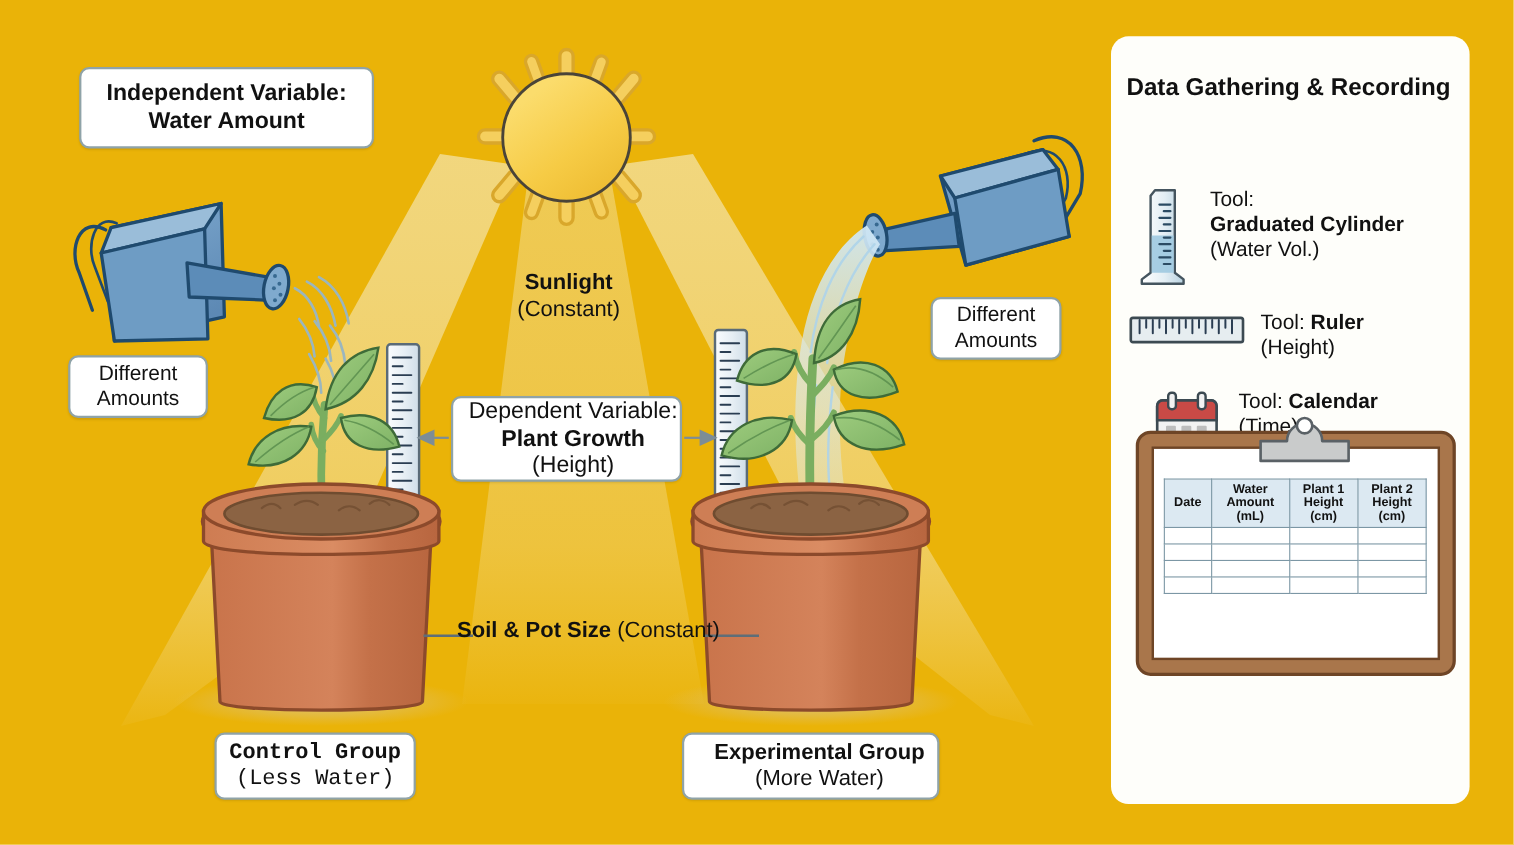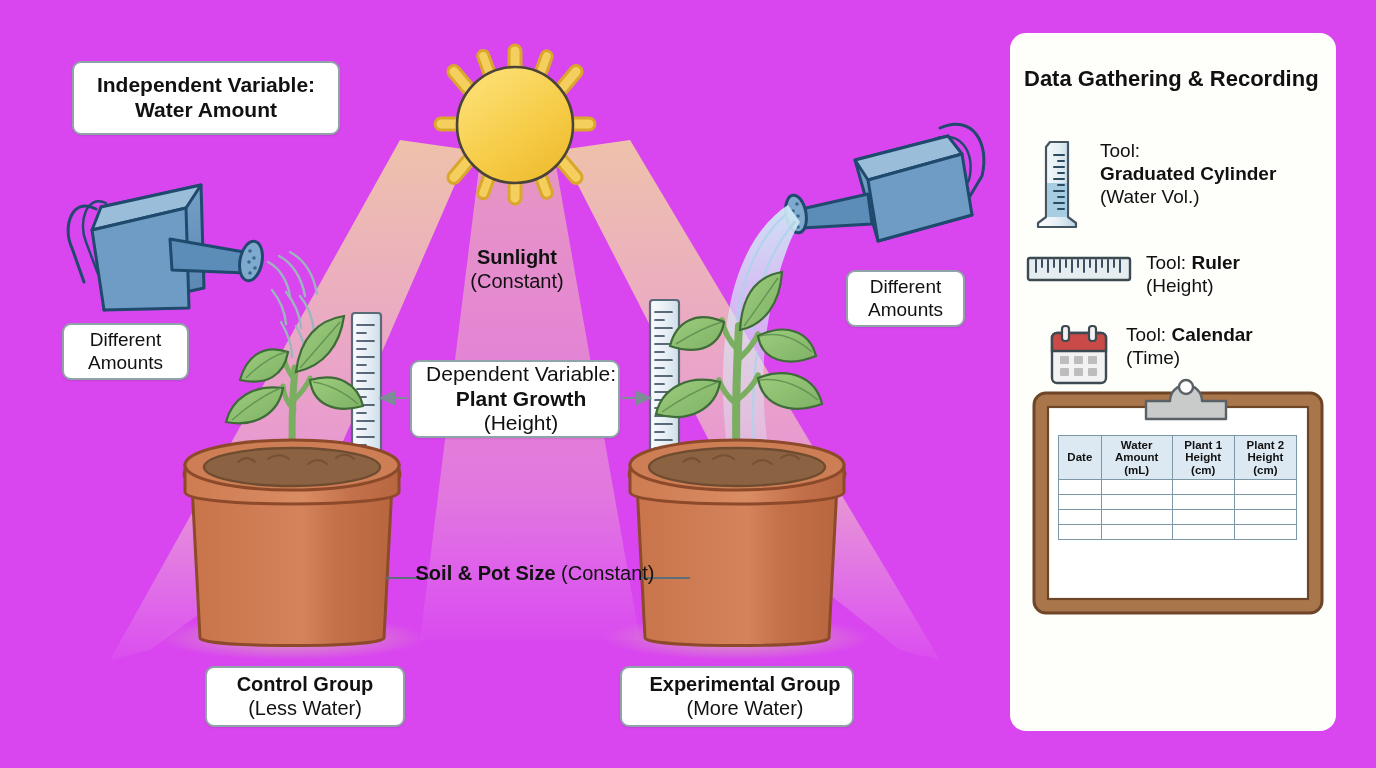--- a/index.html
+++ b/index.html
@@ -4,21 +4,21 @@
 <style>
   * { box-sizing: border-box; margin: 0; padding: 0; }
   html, body {
     width: 1376px; height: 768px;
     overflow: hidden;
     font-family: "Liberation Sans", sans-serif;
   }
   #stage {
     position: relative;
     width: 1376px; height: 768px;
-    background: #d946ef;
+    background: #eab308;
   }
   svg.layer { position: absolute; top: 0; left: 0; width: 1376px; height: 768px; }
 
   
   .callout {
     position: absolute;
     background: #FFFFFF;
     border: 2px solid #8FA3A8;
     border-radius: 9px;
     text-align: center;
@@ -32,21 +32,21 @@
     box-shadow: 0 1px 2px rgba(0,0,0,.10);
   }
   .callout .ln { display: block; white-space: nowrap; }
   .b { font-weight: bold; }
 
   
   #box-independent { left: 72px;  top: 61px;  width: 268px; height: 74px;  font-size: 21px; }
   #box-diff-left   { left: 62px;  top: 323px; width: 127px; height: 57px;  font-size: 19px; }
   #box-dependent   { left: 410px; top: 360px; width: 210px; height: 78px;  font-size: 21px; padding-left: 24px; }
   #box-diff-right  { left: 846px; top: 270px; width: 119px; height: 57px;  font-size: 19px; }
-  #box-control     { left: 205px; top: 666px; width: 200px; height: 61px;  font-size: 20px; }
+  #box-control     { left: 195px; top: 666px; width: 183px; height: 61px;  font-size: 20px; font-family: Liberation Mono, monospace; }
   #box-experiment  { left: 620px; top: 666px; width: 234px; height: 61px;  font-size: 20px; padding-left: 28px; }
 
   
   .freelabel {
     position: absolute;
     text-align: center;
     color: #111111;
     line-height: 1.18;
   }
   #label-sunlight { left: 432px; top: 246px; width: 170px; font-size: 20px; }
@@ -59,21 +59,21 @@
     width: 326px; height: 698px;
     background: #FEFEFA;
     border-radius: 16px;
   }
   #panel-title {
     position: absolute; left: 14px; top: 33px;
     width: 300px;
     font-size: 22px; font-weight: bold; color: #111;
     white-space: nowrap;
   }
-  .tool-row { position: absolute; display: flex; align-items: flex-start; }
+  .tool-row { position: absolute; display: flex; align-items: flex-start; margin-top: 31px; }
   .tool-icon { flex: 0 0 auto; position: relative; }
   .tool-text { font-size: 19px; color: #111; line-height: 1.22; margin-left: 14px; }
   #tool-cyl { left: 20px; top: 106px; }
   #tool-rul { left: 16px; top: 218px; }
   #tool-cal { left: 36px; top: 290px; }
   #claim-row { left: 20px; top: 630px; }
   #claim-row .tool-text { font-size: 19px; }
 
   #clipboard { position: absolute; left: 18px; top: 338px; width: 300px; height: 248px; }
   #sheet-title {

